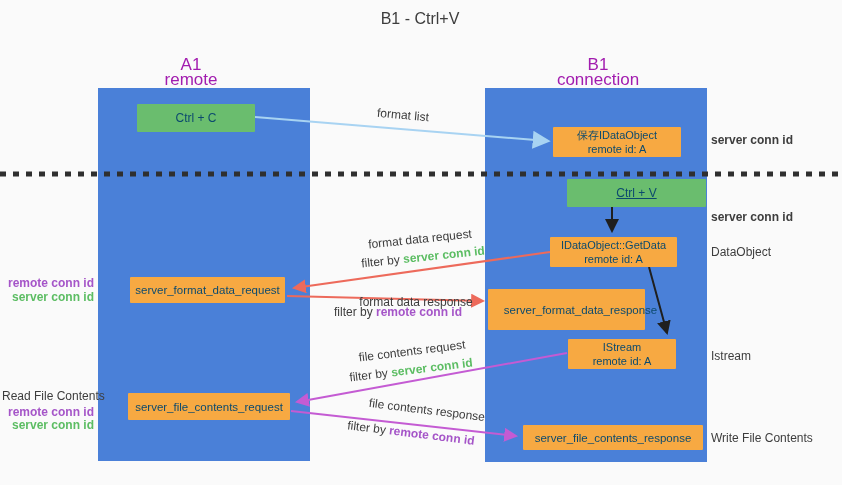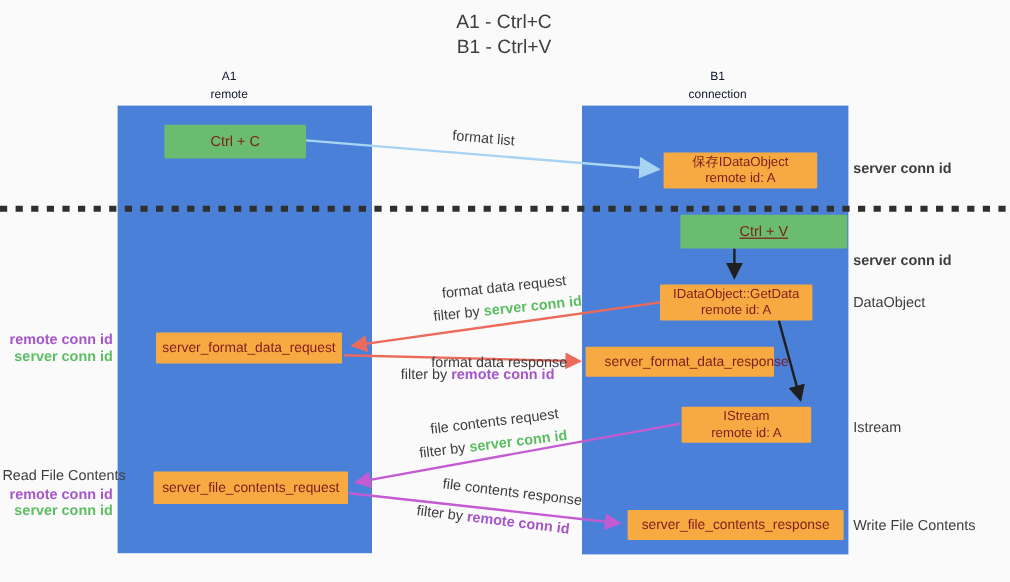--- a/index.html
+++ b/index.html
@@ -4,43 +4,43 @@
 <style>
   * { margin:0; padding:0; box-sizing:border-box; }
   html,body { background:#fafafa; }
   body { font-family:"Liberation Sans", sans-serif; }
   .stage { position:relative; width:842px; height:485px; background:#fafafa; overflow:hidden; }
 
   .title { position:absolute; left:280px; top:8px; width:280px; text-align:center;
            font-size:16px; line-height:21px; color:#3d3d3d; }
 
   .lifeline-header { position:absolute; width:140px; text-align:center;
-                     font-size:10px; line-height:15px; color:#0f172a; }
+                     font-size:17px; line-height:15px; color:#a21caf; }
   .lh-left  { left:121px; top:57px; }
   .lh-right { left:528px; top:57px; }
 
   .col { position:absolute; background:#4a80d8; }
   .col-left  { left:98px;  top:88px; width:212px; height:373px; }
   .col-right { left:485px; top:88px; width:222px; height:374px; }
 
   svg.arrows { position:absolute; left:0; top:0; pointer-events:none; }
 
   .node { position:absolute; display:flex; flex-direction:column; align-items:center;
-          justify-content:center; color:#7f1d1d; text-align:left; border-radius:1px;
+          justify-content:center; color:#0c4a6e; text-align:left; border-radius:1px;
           white-space:nowrap; }
   .green-node  { background:#6abd6e; font-size:12px; }
   .orange-node { background:#f7a942; font-size:11px; line-height:14px; }
   .orange-node.one-line { font-size:11.5px; }
 
   .n-ctrl-c    { left:137px; top:104px; width:118px; height:28px; }
   .n-save-do   { left:553px; top:127px; width:128px; height:30px; }
   .n-ctrl-v    { left:567px; top:179px; width:139px; height:28px;text-decoration:underline; }
   .n-getdata   { left:550px; top:237px; width:127px; height:30px; }
   .n-fmt-req   { left:130px; top:277px; width:155px; height:26px; }
-  .n-fmt-resp  { left:488px; top:289px; width:157px; height:25px;padding-left:28px; }
+  .n-fmt-resp  { left:488px; top:289px; width:157px; height:41px;padding-left:28px; }
   .n-istream   { left:568px; top:339px; width:108px; height:30px; }
   .n-file-req  { left:128px; top:393px; width:162px; height:27px; }
   .n-file-resp { left:523px; top:425px; width:180px; height:25px; }
 
   .alabel { position:absolute; font-size:12px; color:#3d3d3d; white-space:nowrap; }
   .rot-m6 { transform:translate(-50%,-50%) rotate(-6deg); }
   .rot-m7 { transform:translate(-50%,-50%) rotate(-7deg); }
   .rot-p5 { transform:translate(-50%,-50%) rotate(5deg); }
   .rot-p7 { transform:translate(-50%,-50%) rotate(7deg); }
   .rot-0  { transform:translate(-50%,-50%); }
@@ -71,21 +71,20 @@
   .la-1 { top:277px; }
   .la-2 { top:390px; }
   .la-title { color:#3d3d3d; margin-bottom:2px; }
 </style>
 </head>
 <body>
 
 <div class="stage">
 
   <div class="title">
-    <div>A1 - Ctrl+C</div>
     <div>B1 - Ctrl+V</div>
   </div>
 
   <div class="lifeline-header lh-left">
     <div>A1</div>
     <div>remote</div>
   </div>
   <div class="lifeline-header lh-right">
     <div>B1</div>
     <div>connection</div>

